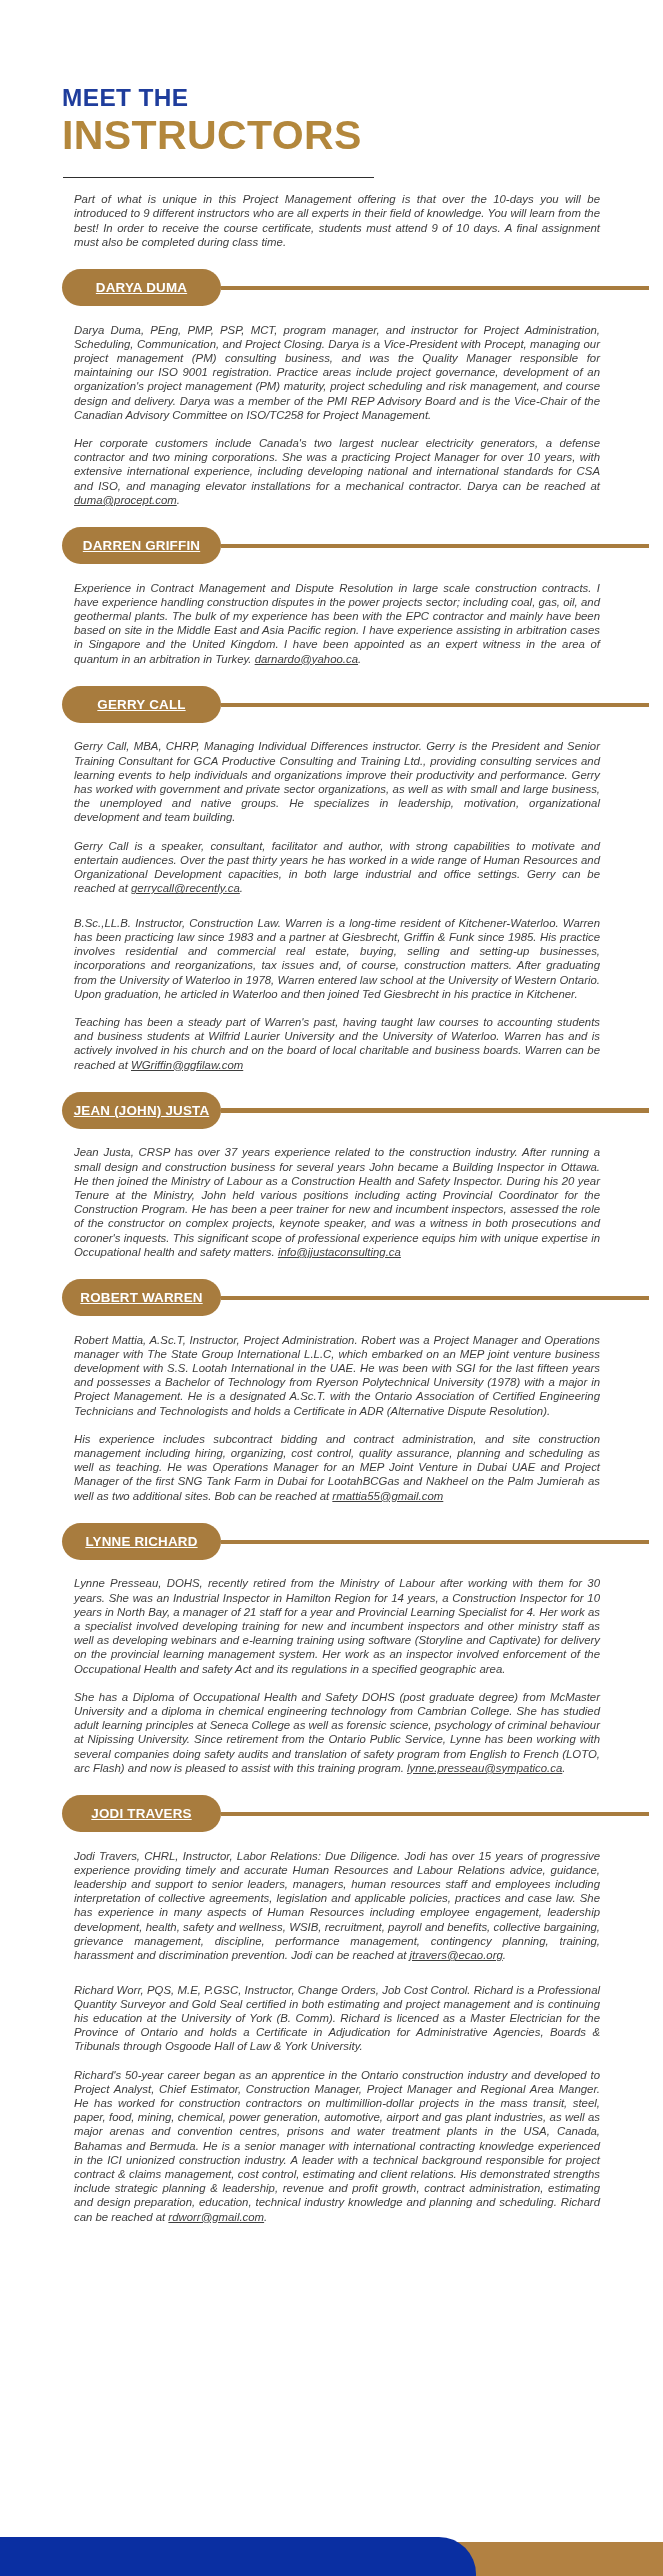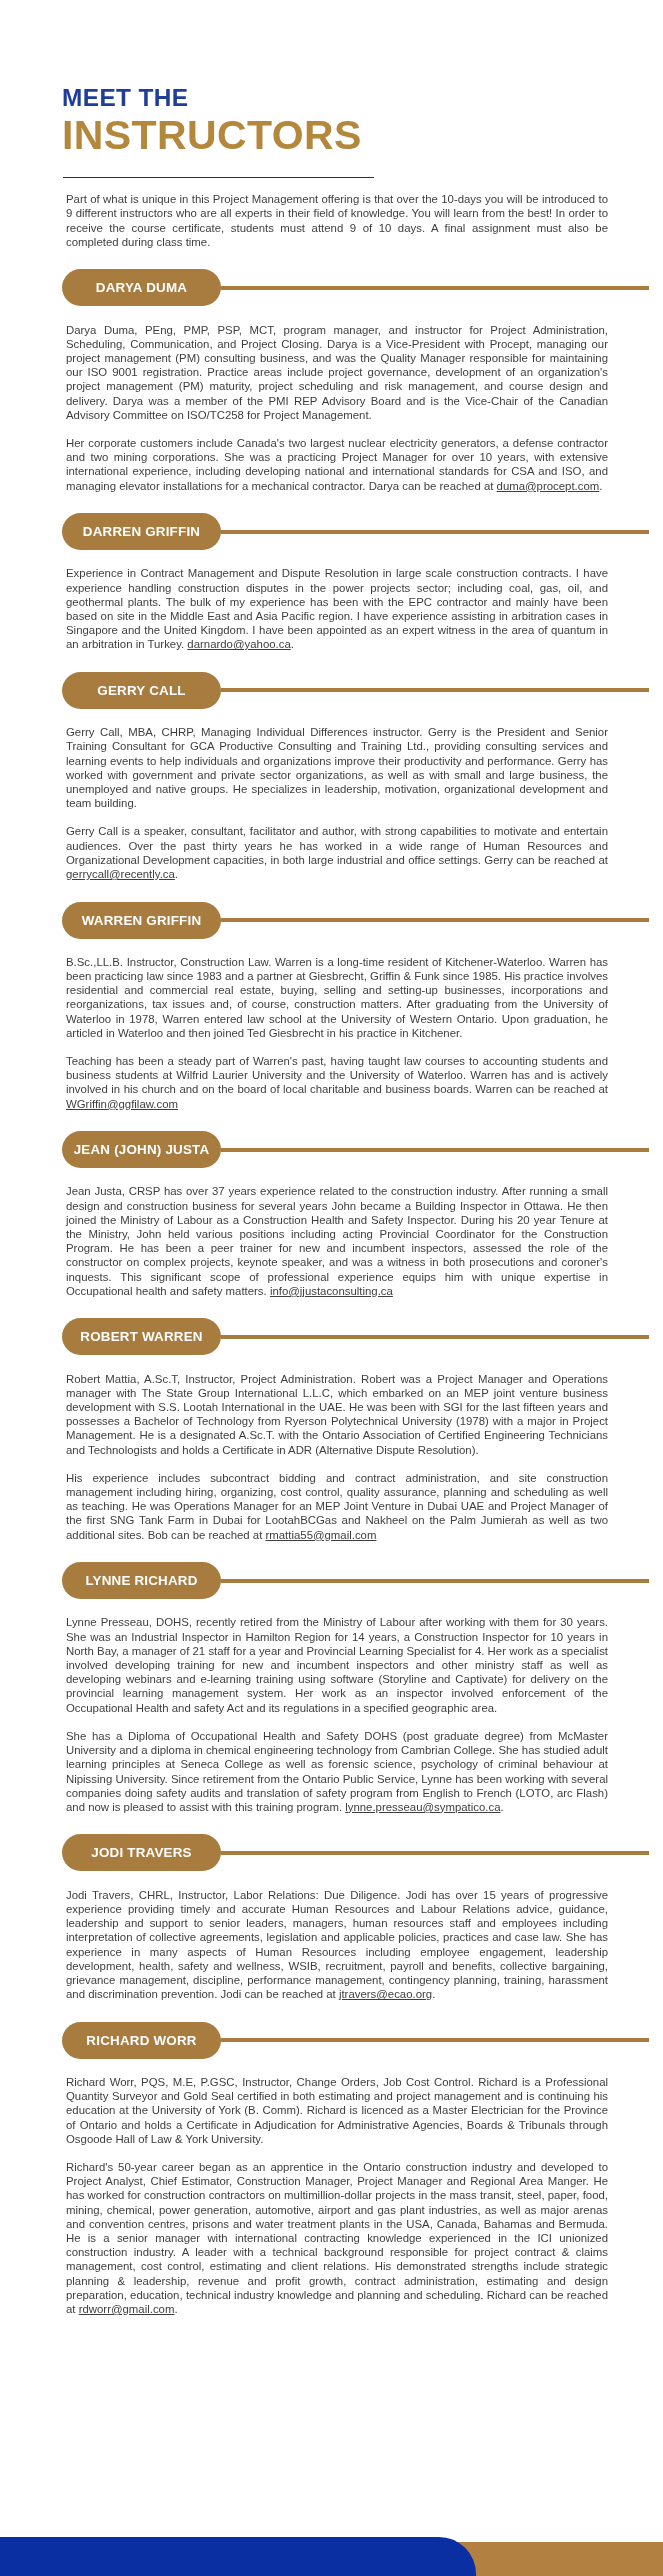--- a/index.html
+++ b/index.html
@@ -20,30 +20,31 @@
   .title-line1{
     margin:0;color:var(--title-blue);font-size:24.4px;line-height:1.1;
     font-weight:700;letter-spacing:0.4px;
   }
   .title-line2{
     margin:1.6px 0 0 0;color:var(--title-gold);font-size:41px;line-height:1.1;
     font-weight:700;letter-spacing:0.4px;
   }
   .title-rule{width:311px;height:1.6px;background:#2e2e2e;margin:18px 0 14px 0.8px;}
   .intro,.bio p{
-    margin:4px;color:var(--text-color);font-size:11.4px;line-height:14.2px;
+    margin:12px;color:var(--text-color);font-size:11.4px;line-height:14.2px;
     text-align:justify;
+    font-style:italic;
   }
   .instructor{margin-top:20.3px;}
   .badge-row{display:flex;align-items:center;margin-right:-37px;}
   .badge{
     flex:0 0 159px;width:159px;height:37px;background:var(--badge-brown);
     border-radius:18.7px;display:flex;align-items:center;justify-content:center;
     color:#ffffff;font-weight:700;font-size:13.4px;letter-spacing:0.2px;
-    text-align:center;white-space:nowrap;
+    text-align:center;white-space:nowrap;text-decoration:underline;
   }
   .badge-line{flex:1 1 auto;height:4.1px;background:var(--badge-brown);}
   .bio{margin-top:16.3px;}
   .bio p{margin-bottom:14px;}
   .bio p:last-child{margin-bottom:0;}
   a.email{color:var(--text-color);text-decoration:underline;cursor:pointer;}
   footer{position:absolute;left:0;right:0;bottom:0;height:39px;z-index:5;}
   .footer-gold{position:absolute;left:0;bottom:0;width:100%;height:34px;background:var(--footer-gold);}
   .footer-blue{
     position:absolute;left:0;bottom:0;width:476px;height:39px;
@@ -94,26 +95,20 @@
       </div>
       <div class="badge-line"></div>
     </div>
     <div class="bio">
           <p>Gerry Call, MBA, CHRP, Managing Individual Differences instructor. Gerry is the President and Senior Training Consultant for GCA Productive Consulting and Training Ltd., providing consulting services and learning events to help individuals and organizations improve their productivity and performance. Gerry has worked with government and private sector organizations, as well as with small and large business, the unemployed and native groups. He specializes in leadership, motivation, organizational development and team building.</p>
           <p>Gerry Call is a speaker, consultant, facilitator and author, with strong capabilities to motivate and entertain audiences. Over the past thirty years he has worked in a wide range of Human Resources and Organizational Development capacities, in both large industrial and office settings. Gerry can be reached at <a class="email">gerrycall@recently.ca</a>.</p>
         </div>
   </section>
 
   <section class="instructor">
-    <div class="badge-row">
-      <div class="badge">
-        <span>WARREN GRIFFIN</span>
-      </div>
-      <div class="badge-line"></div>
-    </div>
     <div class="bio">
           <p>B.Sc.,LL.B. Instructor, Construction Law. Warren is a long-time resident of Kitchener-Waterloo. Warren has been practicing law since 1983 and a partner at Giesbrecht, Griffin &amp; Funk since 1985. His practice involves residential and commercial real estate, buying, selling and setting-up businesses, incorporations and reorganizations, tax issues and, of course, construction matters. After graduating from the University of Waterloo in 1978, Warren entered law school at the University of Western Ontario. Upon graduation, he articled in Waterloo and then joined Ted Giesbrecht in his practice in Kitchener.</p>
           <p>Teaching has been a steady part of Warren's past, having taught law courses to accounting students and business students at Wilfrid Laurier University and the University of Waterloo. Warren has and is actively involved in his church and on the board of local charitable and business boards. Warren can be reached at <a class="email">WGriffin@ggfilaw.com</a></p>
         </div>
   </section>
 
   <section class="instructor">
     <div class="badge-row">
       <div class="badge">
         <span>JEAN (JOHN) JUSTA</span>
@@ -157,26 +152,20 @@
         <span>JODI TRAVERS</span>
       </div>
       <div class="badge-line"></div>
     </div>
     <div class="bio">
           <p>Jodi Travers, CHRL, Instructor, Labor Relations: Due Diligence. Jodi has over 15 years of progressive experience providing timely and accurate Human Resources and Labour Relations advice, guidance, leadership and support to senior leaders, managers, human resources staff and employees including interpretation of collective agreements, legislation and applicable policies, practices and case law. She has experience in many aspects of Human Resources including employee engagement, leadership development, health, safety and wellness, WSIB, recruitment, payroll and benefits, collective bargaining, grievance management, discipline, performance management, contingency planning, training, harassment and discrimination prevention. Jodi can be reached at <a class="email">jtravers@ecao.org</a>.</p>
         </div>
   </section>
 
   <section class="instructor">
-    <div class="badge-row">
-      <div class="badge">
-        <span>RICHARD WORR</span>
-      </div>
-      <div class="badge-line"></div>
-    </div>
     <div class="bio">
           <p>Richard Worr, PQS, M.E, P.GSC, Instructor, Change Orders, Job Cost Control. Richard is a Professional Quantity Surveyor and Gold Seal certified in both estimating and project management and is continuing his education at the University of York (B. Comm). Richard is licenced as a Master Electrician for the Province of Ontario and holds a Certificate in Adjudication for Administrative Agencies, Boards &amp; Tribunals through Osgoode Hall of Law &amp; York University.</p>
           <p>Richard's 50-year career began as an apprentice in the Ontario construction industry and developed to Project Analyst, Chief Estimator, Construction Manager, Project Manager and Regional Area Manger. He has worked for construction contractors on multimillion-dollar projects in the mass transit, steel, paper, food, mining, chemical, power generation, automotive, airport and gas plant industries, as well as major arenas and convention centres, prisons and water treatment plants in the USA, Canada, Bahamas and Bermuda. He is a senior manager with international contracting knowledge experienced in the ICI unionized construction industry. A leader with a technical background responsible for project contract &amp; claims management, cost control, estimating and client relations. His demonstrated strengths include strategic planning &amp; leadership, revenue and profit growth, contract administration, estimating and design preparation, education, technical industry knowledge and planning and scheduling. Richard can be reached at <a class="email">rdworr@gmail.com</a>.</p>
         </div>
   </section>
 </main>
 </div>
 
 <footer>
   <div class="footer-gold"></div>

